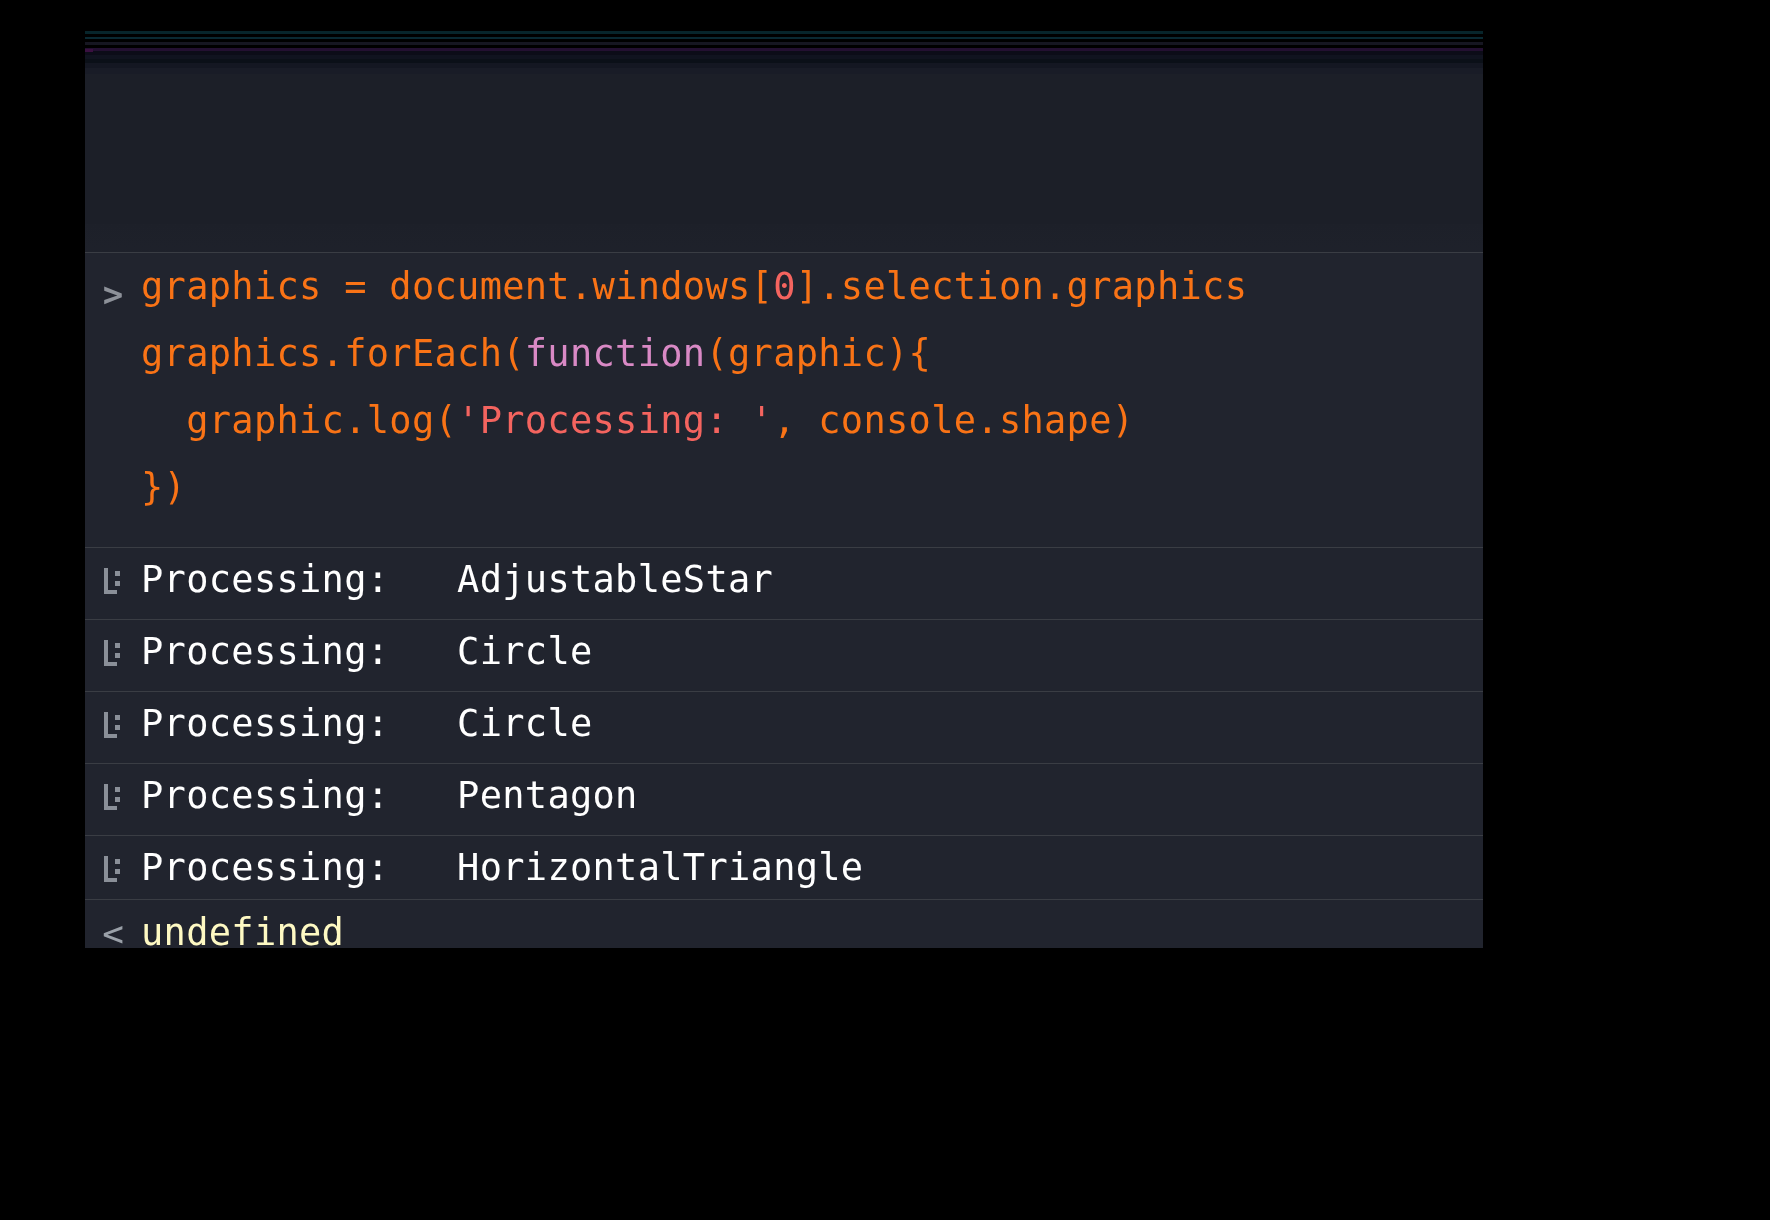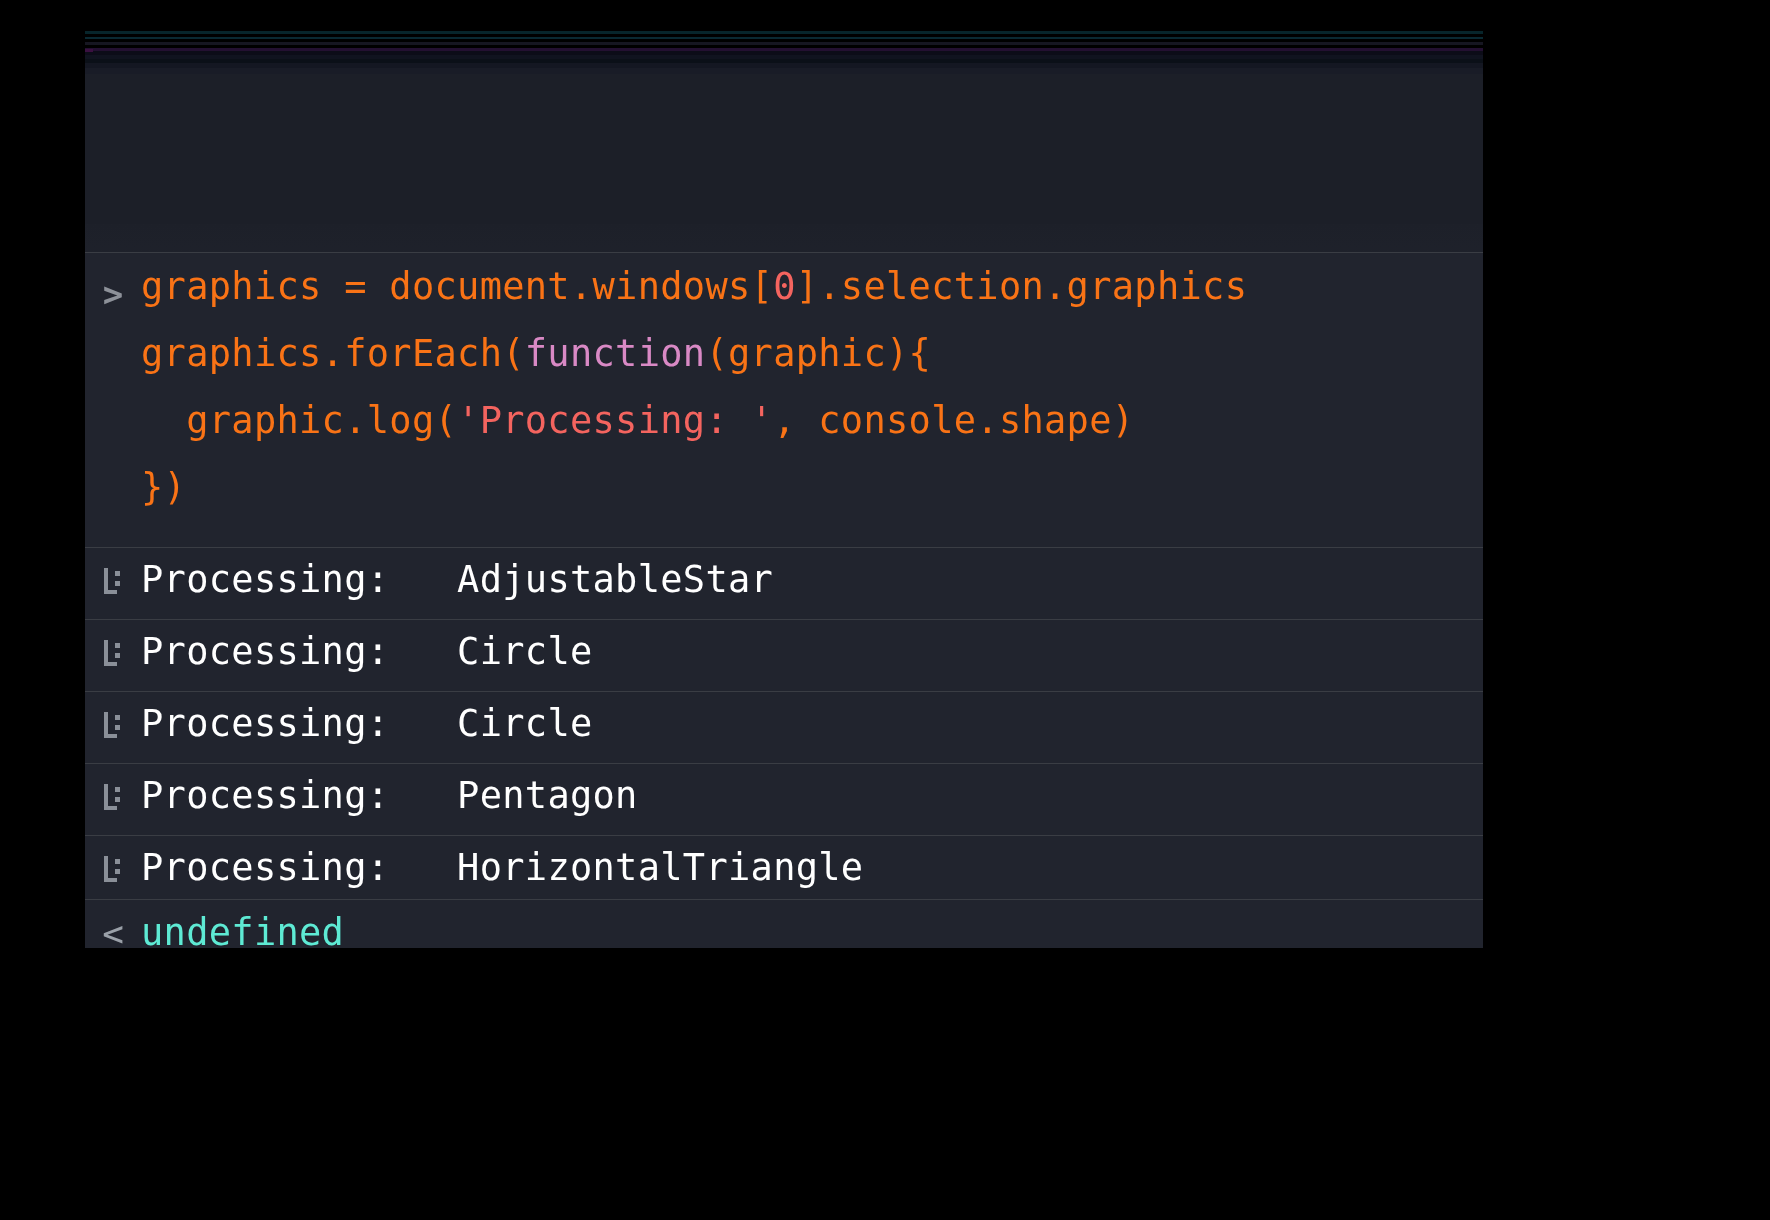--- a/index.html
+++ b/index.html
@@ -175,21 +175,21 @@
     left: 11px; top: 13px;
     width: 5px; height: 5px;
     background: #8a8f98;
   }
 
   
   .tok-plain   { color: #f97316; }
   .tok-number  { color: #f4645f; }
   .tok-keyword { color: #d989c5; }
   .tok-string  { color: #f4645f; }
-  .tok-value   { color: #5eead4; }
+  .tok-value   { color: #fef9c3; }
 
   
   .out-row { height: 64px; margin-top: 8px; }
   .out-text { color: #ffffff; }
 
   #return-row { height: 66px; }
   #prompt-row { height: 80px; align-items: flex-start; padding-top: 18px; }
   #prompt-row .gutter { align-self: flex-start; padding-top: 6px; }
 </style>
 </head>

